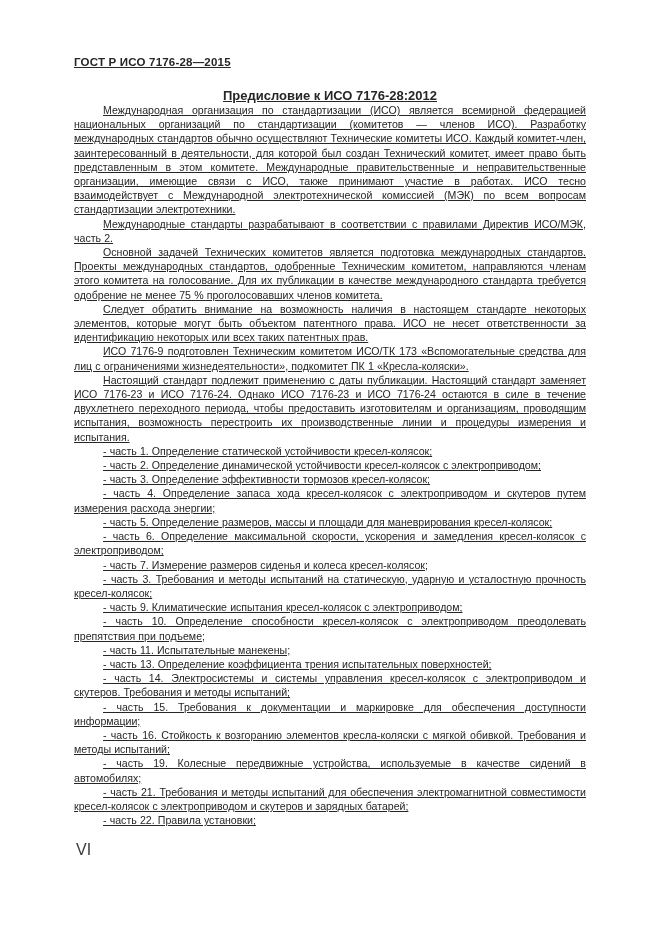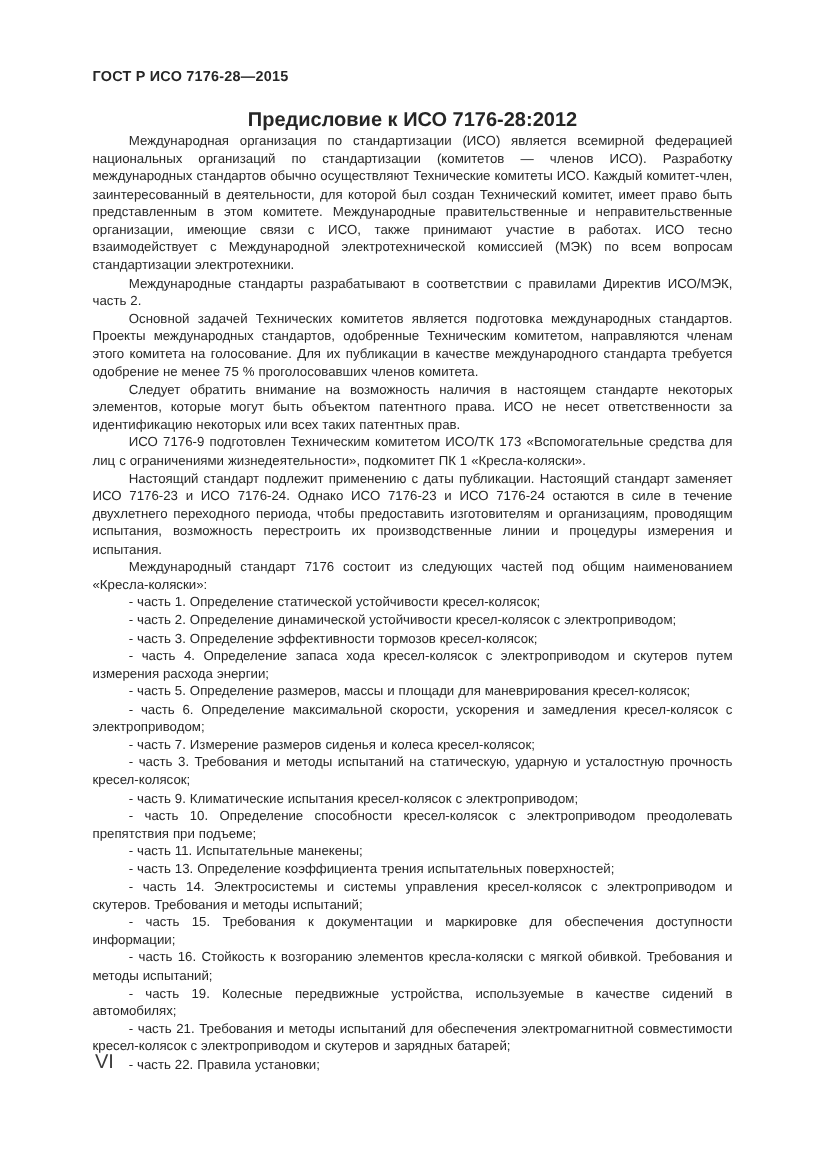--- a/index.html
+++ b/index.html
@@ -16,29 +16,30 @@
     overflow: hidden;
   }
   .page {
     position: absolute;
     top: 0;
     left: 0;
     width: 661px;
     height: 862px;
     box-sizing: border-box;
     padding: 56px 75px 0 74px;
+    text-decoration: underline;
   }
   .doc-code {
     font-size: 11.5px;
     font-weight: bold;
     letter-spacing: 0.2px;
     margin: 0 0 0 0;
   }
   .doc-title {
-    font-size: 16px;
+    font-size: 13px;
     font-weight: bold;
     text-align: center;
     margin: 20px 0 0 0;
   }
   .body-text {
   }
   .body-text p.para {
     margin: 0;
     font-size: 10.6px;
     line-height: 14.2px;
@@ -62,21 +63,20 @@
 
   <div class="doc-title">Предисловие к ИСО 7176-28:2012</div>
 
   <div class="body-text">
       <p class="para">Международная организация по стандартизации (ИСО) является всемирной федерацией национальных организаций по стандартизации (комитетов — членов ИСО). Разработку международных стандартов обычно осуществляют Технические комитеты ИСО. Каждый комитет-член, заинтересованный в деятельности, для которой был создан Технический комитет, имеет право быть представленным в этом комитете. Международные правительственные и неправительственные организации, имеющие связи с ИСО, также принимают участие в работах. ИСО тесно взаимодействует с Международной электротехнической комиссией (МЭК) по всем вопросам стандартизации электротехники.</p>
       <p class="para">Международные стандарты разрабатывают в соответствии с правилами Директив ИСО/МЭК, часть 2.</p>
       <p class="para">Основной задачей Технических комитетов является подготовка международных стандартов. Проекты международных стандартов, одобренные Техническим комитетом, направляются членам этого комитета на голосование. Для их публикации в качестве международного стандарта требуется одобрение не менее 75 % проголосовавших членов комитета.</p>
       <p class="para">Следует обратить внимание на возможность наличия в настоящем стандарте некоторых элементов, которые могут быть объектом патентного права. ИСО не несет ответственности за идентификацию некоторых или всех таких патентных прав.</p>
       <p class="para">ИСО 7176-9 подготовлен Техническим комитетом ИСО/ТК 173 «Вспомогательные средства для лиц с ограничениями жизнедеятельности», подкомитет ПК 1 «Кресла-коляски».</p>
       <p class="para">Настоящий стандарт подлежит применению с даты публикации. Настоящий стандарт заменяет ИСО 7176-23 и ИСО 7176-24. Однако ИСО 7176-23 и ИСО 7176-24 остаются в силе в течение двухлетнего переходного периода, чтобы предоставить изготовителям и организациям, проводящим испытания, возможность перестроить их производственные линии и процедуры измерения и испытания.</p>
-      <p class="para">Международный стандарт 7176 состоит из следующих частей под общим наименованием «Кресла-коляски»:</p>
       <p class="para">- часть 1. Определение статической устойчивости кресел-колясок;</p>
       <p class="para">- часть 2. Определение динамической устойчивости кресел-колясок с электроприводом;</p>
       <p class="para">- часть 3. Определение эффективности тормозов кресел-колясок;</p>
       <p class="para">- часть 4. Определение запаса хода кресел-колясок с электроприводом и скутеров путем измерения расхода энергии;</p>
       <p class="para">- часть 5. Определение размеров, массы и площади для маневрирования кресел-колясок;</p>
       <p class="para">- часть 6. Определение максимальной скорости, ускорения и замедления кресел-колясок с электроприводом;</p>
       <p class="para">- часть 7. Измерение размеров сиденья и колеса кресел-колясок;</p>
       <p class="para">- часть 3. Требования и методы испытаний на статическую, ударную и усталостную прочность кресел-колясок;</p>
       <p class="para">- часть 9. Климатические испытания кресел-колясок с электроприводом;</p>
       <p class="para">- часть 10. Определение способности кресел-колясок с электроприводом преодолевать препятствия при подъеме;</p>

